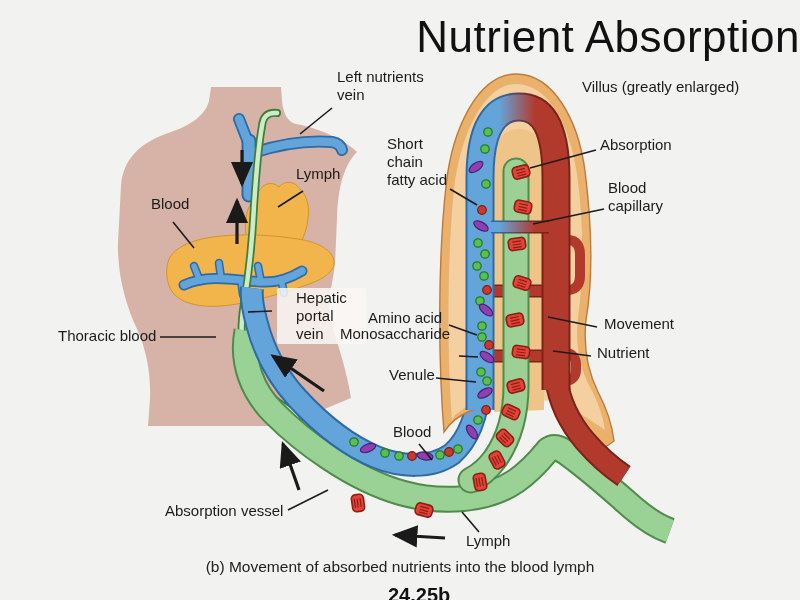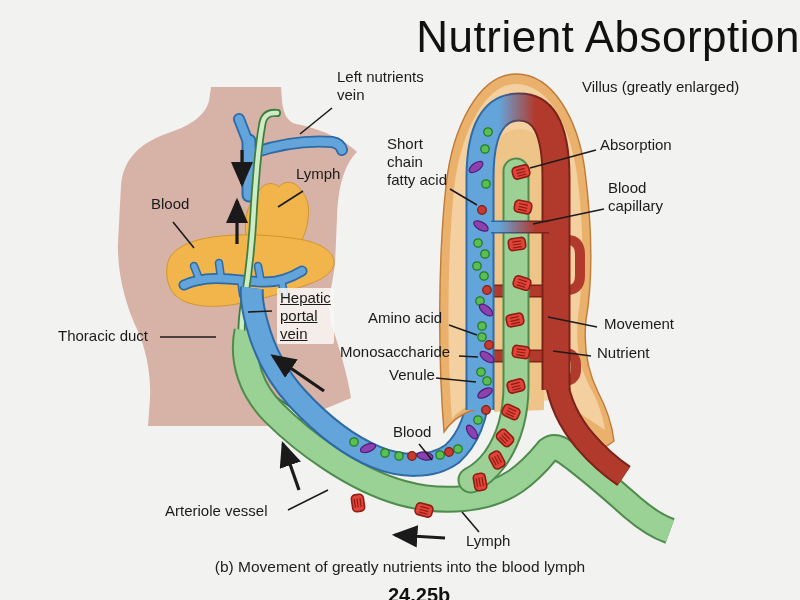--- a/index.html
+++ b/index.html
@@ -10,21 +10,21 @@
   #art{position:absolute;left:0;top:0;}
   .title{
     position:absolute;top:12px;left:0;width:100%;text-align:right;
     font-size:44px;color:#111;letter-spacing:0.5px;white-space:nowrap;
   }
   .lbl{
     position:absolute;font-size:15px;line-height:18px;color:#1b1b1b;
     white-space:pre-line;
   }
   .boxed{
-    background:rgba(250,247,244,0.85);padding:1px 3px;border-radius:2px;text-decoration:underline;
+    background:rgba(250,247,244,0.85);padding:1px 19px;border-radius:2px;
   }
   .caption{
     position:absolute;top:558px;left:0;width:100%;text-align:center;
     font-size:15.5px;color:#222;
   }
   .fignum{
     position:absolute;top:584px;left:388px;font-size:20px;font-weight:bold;color:#111;
   }
 </style>
 </head>
@@ -223,24 +223,24 @@
 chain
 fatty acid</div>
   <div class="lbl" style="left:582px;top:78px">Villus (greatly enlarged)</div>
   <div class="lbl" style="left:600px;top:136px">Absorption</div>
   <div class="lbl" style="left:608px;top:179px">Blood
 capillary</div>
   <div class="lbl boxed" style="left:277px;top:288px">Hepatic
 portal
 vein</div>
   <div class="lbl" style="left:368px;top:309px">Amino acid</div>
-  <div class="lbl" style="left:340px;top:343px">Monosaccharide</div>
+  <div class="lbl" style="left:340px;top:325px">Monosaccharide</div>
   <div class="lbl" style="left:389px;top:366px">Venule</div>
-  <div class="lbl" style="left:58px;top:327px">Thoracic duct</div>
+  <div class="lbl" style="left:58px;top:327px">Thoracic blood</div>
   <div class="lbl" style="left:604px;top:315px">Movement</div>
   <div class="lbl" style="left:597px;top:344px">Nutrient</div>
   <div class="lbl" style="left:393px;top:423px">Blood</div>
-  <div class="lbl" style="left:165px;top:502px">Arteriole vessel</div>
+  <div class="lbl" style="left:165px;top:502px">Absorption vessel</div>
   <div class="lbl" style="left:466px;top:532px">Lymph</div>
 
-  <div class="caption">(b) Movement of greatly nutrients into the blood lymph</div>
+  <div class="caption">(b) Movement of absorbed nutrients into the blood lymph</div>
   <div class="fignum">24.25b</div>
 </div>
 
 </body></html>

